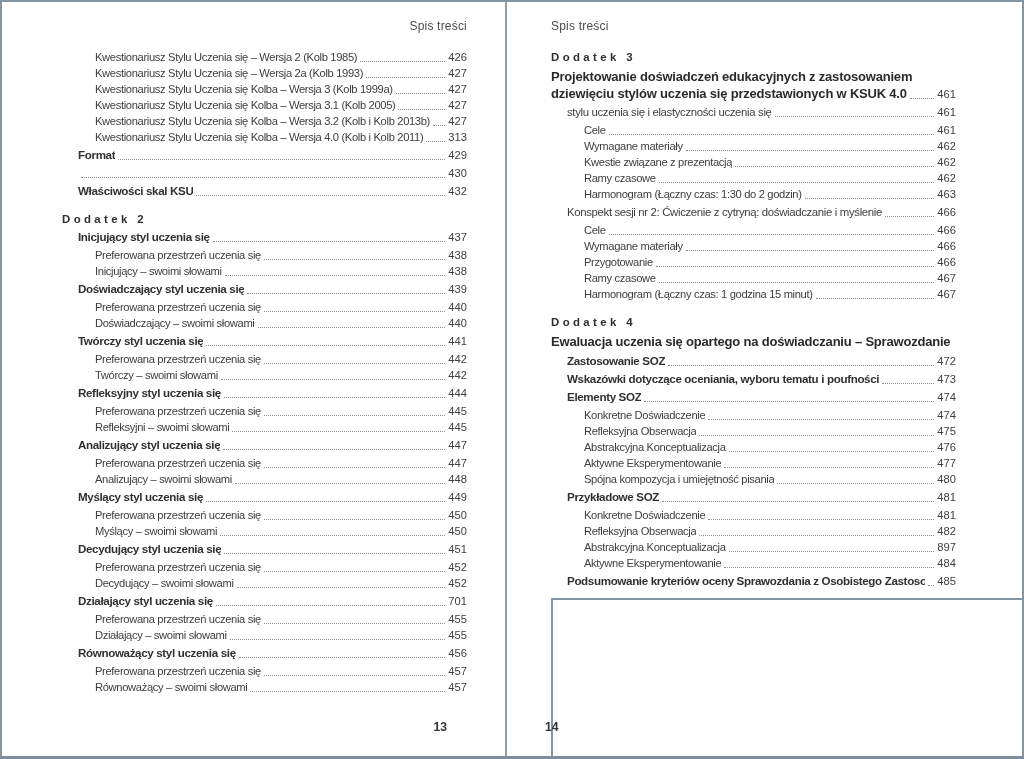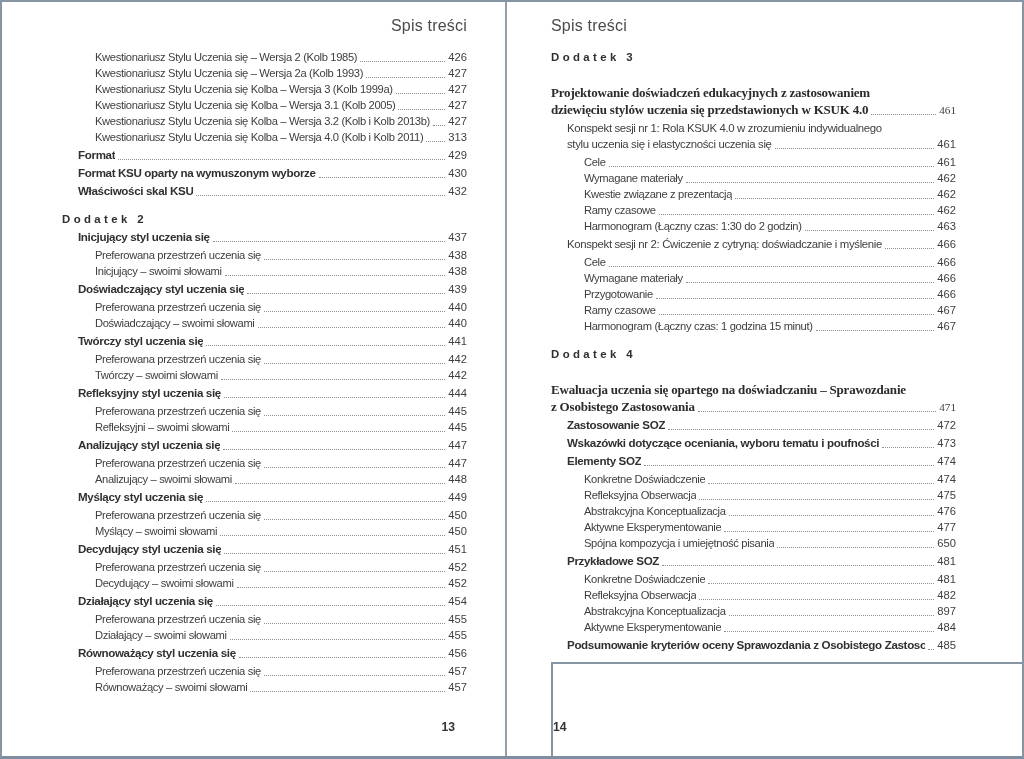--- a/index.html
+++ b/index.html
@@ -16,21 +16,21 @@
     overflow: hidden;
   }
 
   .page { position: relative; flex: 1 1 0; overflow: hidden; }
   .page-left  { padding: 16px 38px 0 60px; }
   .page-right { padding: 16px 66px 0 44px; }
 
   .divider { flex: 0 0 2px; background: #90a0ae; }
 
   .page-header {
-    font-size: 16px; color: #4b4b4b; letter-spacing: 0.2px;
+    font-size: 12px; color: #4b4b4b; letter-spacing: 0.2px;
     margin-bottom: 15px; line-height: 16px;
   }
   .page-left  .page-header { text-align: right; }
   .page-right .page-header { text-align: left; }
 
   .toc { width: 100%; }
 
   .entry { margin: 0; }
   .row {
     display: flex; align-items: flex-end; flex-wrap: nowrap;
@@ -54,38 +54,38 @@
   .entry.s1 { margin-top: 2px; margin-bottom: 2px; }
   .entry.s1 .row { padding-left: 16px; font-weight: bold; font-size: 11.6px; color: #303030; }
   .entry.s1.regular .row { font-weight: normal; color: #3e3e3e; font-size: 11.4px; }
   .entry.s1 .pg, .entry.title .pg { font-weight: normal; }
 
   .entry.label { margin-top: 12px; margin-bottom: 2px; text-align: right; }
   .entry.label .row {
     font-weight: bold; font-size: 11.4px; letter-spacing: 3.4px; color: #2f2f2f;
   }
 
-  .entry.title { margin-top: 20px; margin-bottom: 2px; font-family: Liberation Serif, serif; }
+  .entry.title { margin-top: 4px; margin-bottom: 2px; }
   .entry.title .row {
     font-weight: bold; font-size: 13px; line-height: 16.5px;
     letter-spacing: -0.2px; color: #2b2b2b;
   }
 
   .entry.spread { margin-top: 2px; }
   .entry.spread .row {
     font-weight: bold; font-size: 11.8px; letter-spacing: 3.4px; color: #2f2f2f;
   }
   .entry.gap { margin-top: 9px; }
 
   .folio {
     position: absolute; bottom: 22px;
     font-weight: bold; font-size: 12.2px; color: #333333;
   }
-  .folio-left  { right: 50px; }
-  .folio-right { left: 46px; }
+  .folio-left  { right: 58px; }
+  .folio-right { left: 38px; }
 </style>
 </head>
 <body>
 
 <div class="spread">
 
   <section class="page page-left">
     <div class="page-header">Spis treści</div>
     <div class="toc">
         <div class="entry s2">
@@ -132,21 +132,20 @@
         </div>
         <div class="entry s1">
           <div class="row">
             <span class="lbl">Format</span>
             <span class="dots"></span>
             <span class="pg">429</span>
           </div>
         </div>
         <div class="entry s1">
           <div class="row">
-            <span class="lbl">Format KSU oparty na wymuszonym wyborze</span>
             <span class="dots"></span>
             <span class="pg">430</span>
           </div>
         </div>
         <div class="entry s1">
           <div class="row">
             <span class="lbl">Właściwości skal KSU</span>
             <span class="dots"></span>
             <span class="pg">432</span>
           </div>
@@ -300,21 +299,21 @@
           <div class="row">
             <span class="lbl">Decydujący – swoimi słowami</span>
             <span class="dots"></span>
             <span class="pg">452</span>
           </div>
         </div>
         <div class="entry s1">
           <div class="row">
             <span class="lbl">Działający styl uczenia się</span>
             <span class="dots"></span>
-            <span class="pg">454</span>
+            <span class="pg">701</span>
           </div>
         </div>
         <div class="entry s2">
           <div class="row">
             <span class="lbl">Preferowana przestrzeń uczenia się</span>
             <span class="dots"></span>
             <span class="pg">455</span>
           </div>
         </div>
         <div class="entry s2">
@@ -364,23 +363,20 @@
             <span class="lbl">Projektowanie doświadczeń edukacyjnych z zastosowaniem</span>
           </div>
           <div class="row">
             <span class="lbl">dziewięciu stylów uczenia się przedstawionych w KSUK 4.0</span>
             <span class="dots"></span>
             <span class="pg">461</span>
           </div>
         </div>
         <div class="entry s1 regular">
           <div class="row">
-            <span class="lbl">Konspekt sesji nr 1: Rola KSUK 4.0 w zrozumieniu indywidualnego</span>
-          </div>
-          <div class="row">
             <span class="lbl">stylu uczenia się i elastyczności uczenia się</span>
             <span class="dots"></span>
             <span class="pg">461</span>
           </div>
         </div>
         <div class="entry s2">
           <div class="row">
             <span class="lbl">Cele</span>
             <span class="dots"></span>
             <span class="pg">461</span>
@@ -458,25 +454,20 @@
         </div>
         <div class="entry label">
           <div class="row">
             <span class="lbl">Dodatek 4</span>
           </div>
         </div>
         <div class="entry title">
           <div class="row">
             <span class="lbl">Ewaluacja uczenia się opartego na doświadczaniu – Sprawozdanie</span>
           </div>
-          <div class="row">
-            <span class="lbl">z Osobistego Zastosowania</span>
-            <span class="dots"></span>
-            <span class="pg">471</span>
-          </div>
         </div>
         <div class="entry s1">
           <div class="row">
             <span class="lbl">Zastosowanie SOZ</span>
             <span class="dots"></span>
             <span class="pg">472</span>
           </div>
         </div>
         <div class="entry s1">
           <div class="row">
@@ -517,21 +508,21 @@
           <div class="row">
             <span class="lbl">Aktywne Eksperymentowanie</span>
             <span class="dots"></span>
             <span class="pg">477</span>
           </div>
         </div>
         <div class="entry s2">
           <div class="row">
             <span class="lbl">Spójna kompozycja i umiejętność pisania</span>
             <span class="dots"></span>
-            <span class="pg">650</span>
+            <span class="pg">480</span>
           </div>
         </div>
         <div class="entry s1">
           <div class="row">
             <span class="lbl">Przykładowe SOZ</span>
             <span class="dots"></span>
             <span class="pg">481</span>
           </div>
         </div>
         <div class="entry s2">

